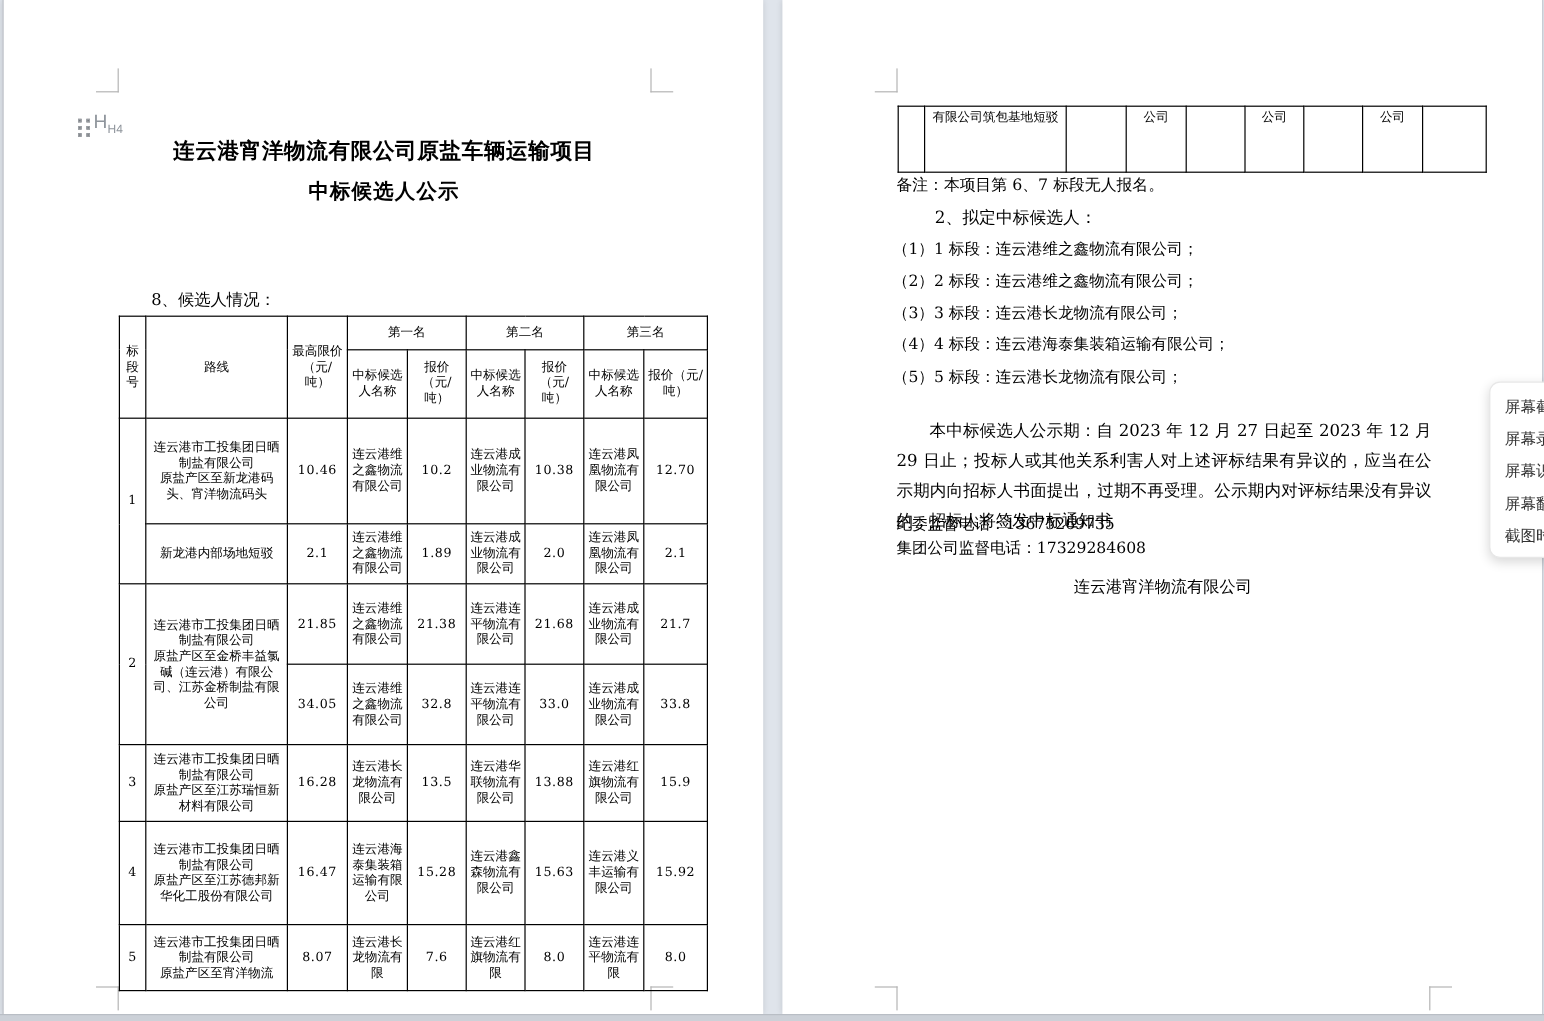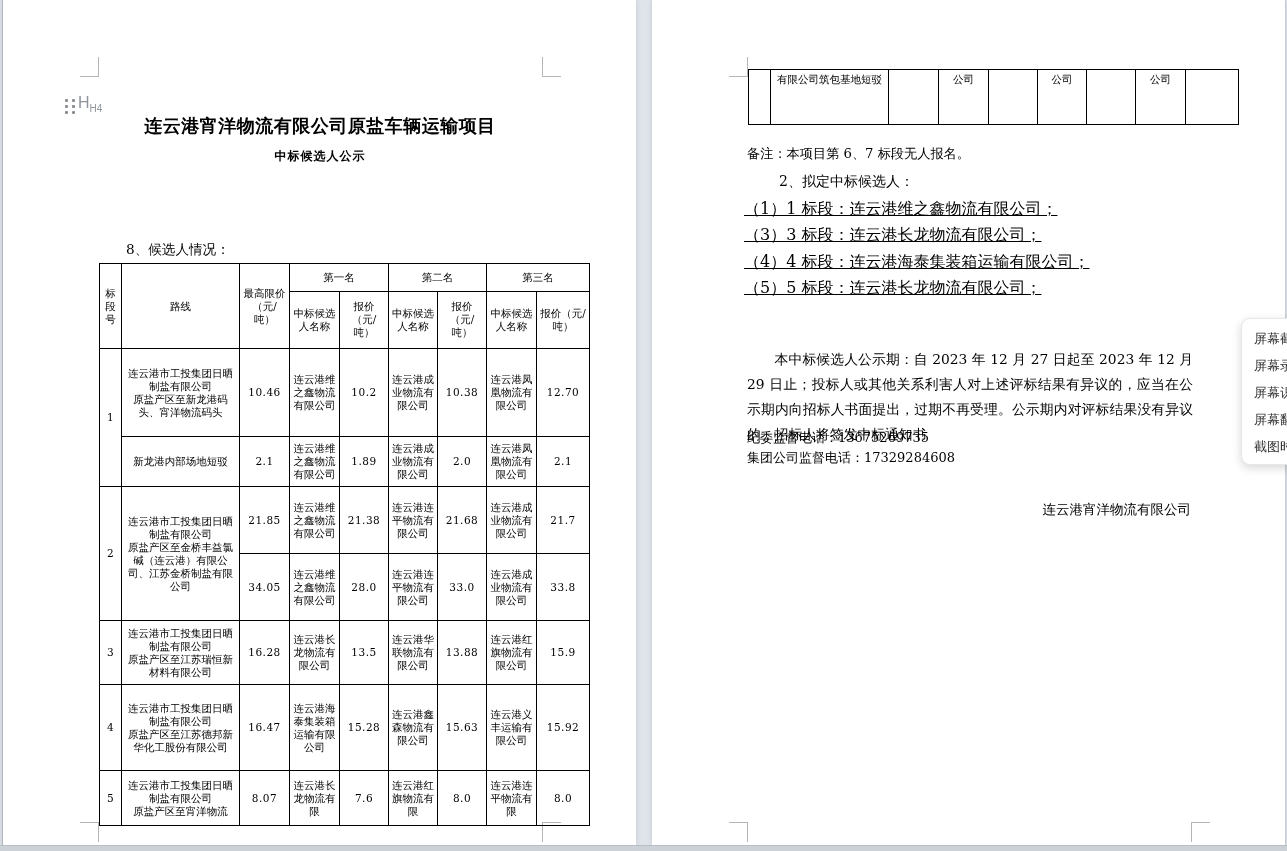--- a/index.html
+++ b/index.html
@@ -22,43 +22,43 @@
   .mark.br{border-left:1px solid #b5b5b5;border-top:1px solid #b5b5b5;left:539px;top:822px;}
 
   
   .h4-marker{position:absolute;left:39px;top:94px;color:#8f959c;font-family:"Liberation Sans",sans-serif;font-size:16px;margin-left:36px;}
   .h4-marker sub{font-size:10px;}
   .drag-dots{position:absolute;left:62px;top:99px;display:grid;grid-template-columns:3px 3px;grid-auto-rows:3px;gap:3px 4px;}
   .drag-dots i{background:#6f7378;border:1px solid #9b9fa4;width:3px;height:3px;box-sizing:border-box;display:block;}
 
   .title{position:absolute;left:95px;width:444px;text-align:center;font-weight:bold;}
   #doc-title{top:94px;font-size:18px;letter-spacing:.5px;margin-top:20px;}
-  #doc-subtitle{top:148px;font-size:12px;letter-spacing:1px;}
+  #doc-subtitle{top:148px;font-size:17px;letter-spacing:1px;}
   .intro{position:absolute;left:95px;top:184px;width:444px;font-size:13.6px;line-height:23px;text-align:justify;text-indent:2em;}
   .sec-label{position:absolute;left:123px;top:241px;font-size:13.6px;}
 
   table.bid{border-collapse:collapse;position:absolute;left:96px;top:263px;table-layout:fixed;}
   table.bid td,table.bid th{
     border:1px solid #000;font-weight:normal;text-align:center;vertical-align:middle;
     font-size:10.5px;line-height:13px;padding:1px 3px;overflow:hidden;
   }
   table.bid th{padding:1px 2px;}
   td.route{padding:1px 6px;}
   .rl{display:block;}
   .num{font-size:11px;letter-spacing:.5px;}
   tr.cont td{vertical-align:top;padding-top:3px;}
 
   
   .p2-note{position:absolute;left:95px;top:145px;font-size:13.2px;}
   .p2-sec{position:absolute;left:127px;top:173px;font-size:14px;}
-  .winners{position:absolute;left:92px;top:196px;font-size:16px;text-decoration:underline;}
+  .winners{position:absolute;left:92px;top:196px;font-size:13px;}
   .winners div{height:26.4px;line-height:26.4px;}
   .p2-closing{position:absolute;left:95px;top:326px;width:446px;font-size:13.8px;line-height:25px;text-align:justify;text-indent:2em;margin-top:21px;}
   .p2-phones{position:absolute;left:95px;top:428px;font-size:13px;line-height:20px;}
-  .p2-sign{position:absolute;left:95px;top:500px;width:444px;text-align:right;font-size:13.5px;line-height:19px;}
+  .p2-sign{position:absolute;left:95px;top:480px;width:444px;text-align:center;font-size:13.5px;line-height:19px;}
   .p2-sign .date{padding-right:2px;font-size:13.5px;}
 
   
   .context-menu{
     position:absolute;left:1241px;top:318px;width:112px;height:147px;
     background:#fff;border:1px solid #e7e7e7;border-radius:9px;
     box-shadow:0 3px 10px rgba(0,0,0,.16);z-index:10;
     font-family:"Liberation Sans",sans-serif;padding-top:6px;box-sizing:border-box;
   }
   .context-menu .mi{height:27px;line-height:27px;padding-left:12px;font-size:13px;color:#333;white-space:nowrap;cursor:pointer;}
@@ -151,21 +151,21 @@
       <td>连云港维之鑫物流有限公司</td>
       <td class="num">21.38</td>
       <td>连云港连平物流有限公司</td>
       <td class="num">21.68</td>
       <td>连云港成业物流有限公司</td>
       <td class="num">21.7</td>
     </tr>
     <tr style="height:67px">
       <td class="num">34.05</td>
       <td>连云港维之鑫物流有限公司</td>
-      <td class="num">28.0</td>
+      <td class="num">32.8</td>
       <td>连云港连平物流有限公司</td>
       <td class="num">33.0</td>
       <td>连云港成业物流有限公司</td>
       <td class="num">33.8</td>
     </tr>
 
     <tr style="height:64px">
       <td class="num">3</td>
       <td class="route">
         <span class="rl">连云港市工投集团日晒制盐有限公司</span>
@@ -211,21 +211,21 @@
     </tr>
   </tbody>
     </table>
 </div>
 
 <div class="page" id="page2">
   <div class="mark tl"></div>
   <div class="mark bl"></div>
   <div class="mark br"></div>
 
-  <table class="bid" style="top:69px;">
+  <table class="bid" style="top:88px;">
     <colgroup>
       <col style="width:22px">
         <col style="width:118px">
         <col style="width:50px">
       <col style="width:50px">
         <col style="width:49px">
         <col style="width:49px">
       <col style="width:49px">
         <col style="width:50px">
         <col style="width:53px">
@@ -243,20 +243,21 @@
       <td></td>
     </tr>
   </tbody>
     </table>
 
   <div class="p2-note">备注：本项目第 6、7 标段无人报名。</div>
   <div class="p2-sec">2、拟定中标候选人：</div>
 
   <div class="winners">
     <div>（1）1 标段：连云港维之鑫物流有限公司；</div>
+    <div>（2）2 标段：连云港维之鑫物流有限公司；</div>
     <div>（3）3 标段：连云港长龙物流有限公司；</div>
     <div>（4）4 标段：连云港海泰集装箱运输有限公司；</div>
     <div>（5）5 标段：连云港长龙物流有限公司；</div>
   </div>
 
   <div class="p2-closing">本中标候选人公示期：自 2023 年 12 月 27 日起至 2023 年 12 月 29 日止；投标人或其他关系利害人对上述评标结果有异议的，应当在公示期内向招标人书面提出，过期不再受理。公示期内对评标结果没有异议的，招标人将签发中标通知书</div>
 
   <div class="p2-phones">
     <div>纪委监督电话：13675269735</div>
     <div>集团公司监督电话：17329284608</div>

